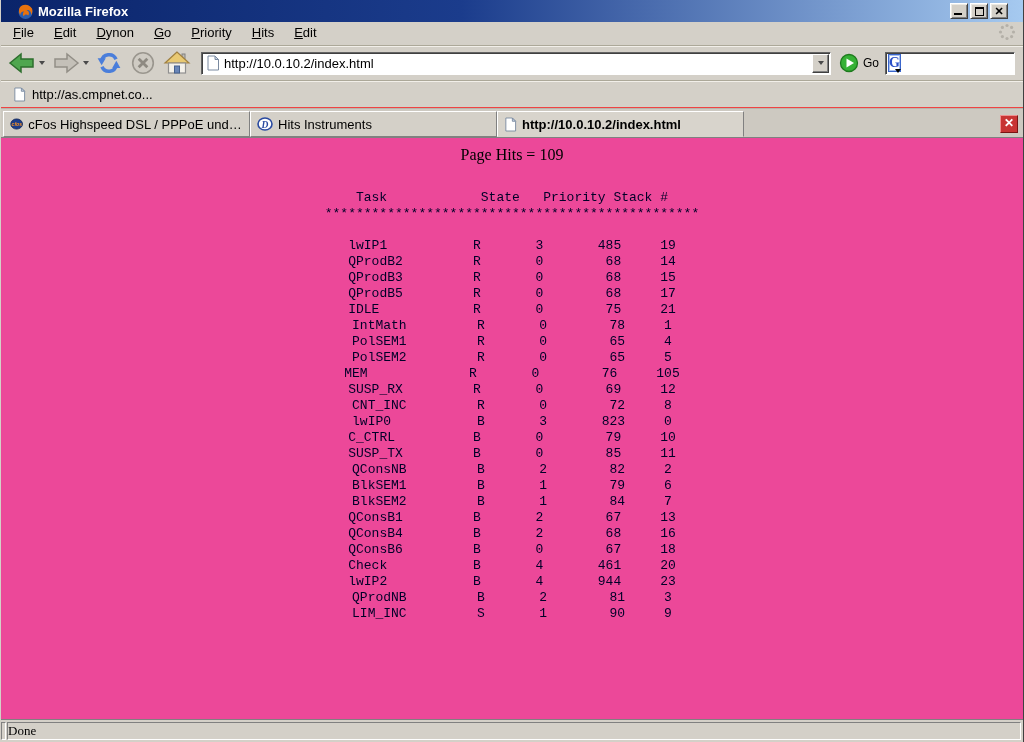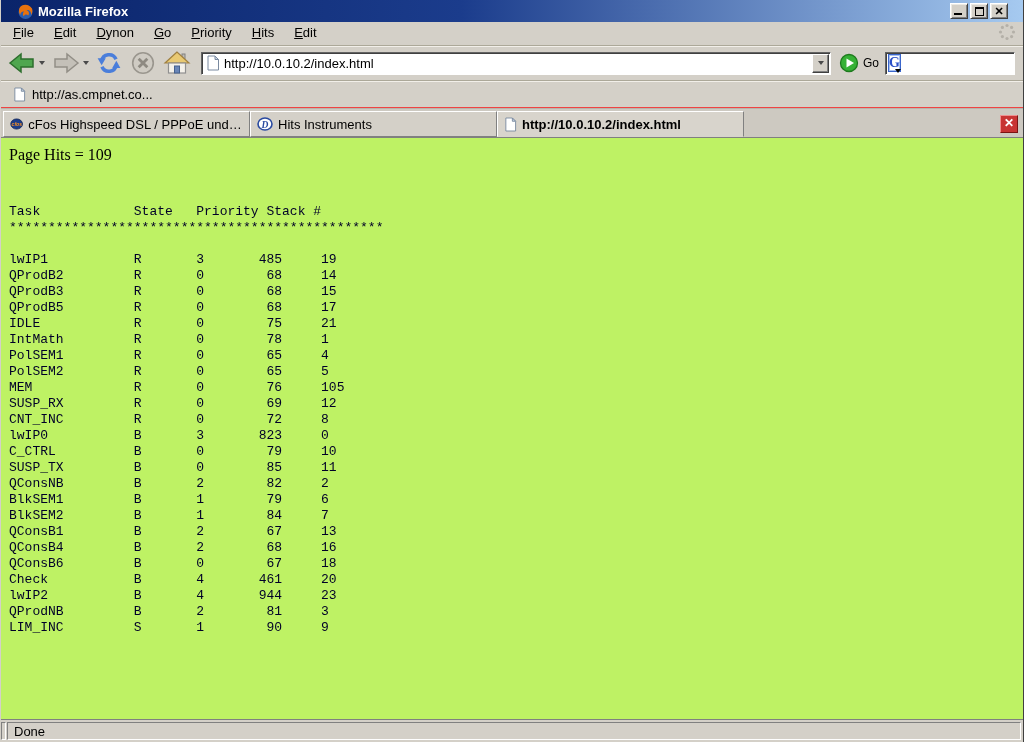--- a/index.html
+++ b/index.html
@@ -89,31 +89,31 @@
   .tab.active { background:#d8d4cc; border-bottom-color:#d8d4cc; }
   .tab.active .tablabel { font-weight:bold; }
   .tabclose {
     margin-left:auto; margin-right:3px; margin-bottom:4px;
     width:18px; height:18px; background:#c83434;
     border:1px solid; border-color:#ee9090 #7a1414 #7a1414 #ee9090;
     color:#fff; font-weight:bold; font-size:12px; line-height:15px; text-align:center;
   }
 
   
-  .content { flex:1; background:#bef264; color:#000028; overflow:hidden; padding:8px; }
+  .content { flex:1; background:#ec4899; color:#000028; overflow:hidden; padding:8px;text-align:center; }
   .content p.hits { font-family:"Liberation Serif", serif; font-size:16px; color:#000; margin:0; }
   .content pre {
     font-family:"Liberation Mono","DejaVu Sans Mono",monospace;
-    font-size:13px; line-height:16px; margin:40px 0 0 0; color:#000028;
+    font-size:13px; line-height:16px; margin:26px 0 0 0; color:#000028;
   }
 
   
   .statusbar { height:23px; flex:0 0 23px; background:#d4d0c8; display:flex; align-items:stretch; padding:2px 2px 2px 0; border-top:1px solid #808080; }
   .status-grip { width:5px; border:1px solid; border-color:#808080 #fff #fff #808080; margin-right:1px; }
-  .status-panel { flex:1; border:1px solid; border-color:#808080 #fff #fff #808080; display:flex; align-items:center; padding-left:6px; font-size:13px; }
+  .status-panel { flex:1; border:1px solid; border-color:#808080 #fff #fff #808080; display:flex; align-items:center; font-size:13px;font-family:Liberation Serif, serif; }
 
   svg { display:block; }
 </style>
 </head>
 <body>
 
 <div class="window">
 
   <div class="titlebar">
     <span class="ticon">

